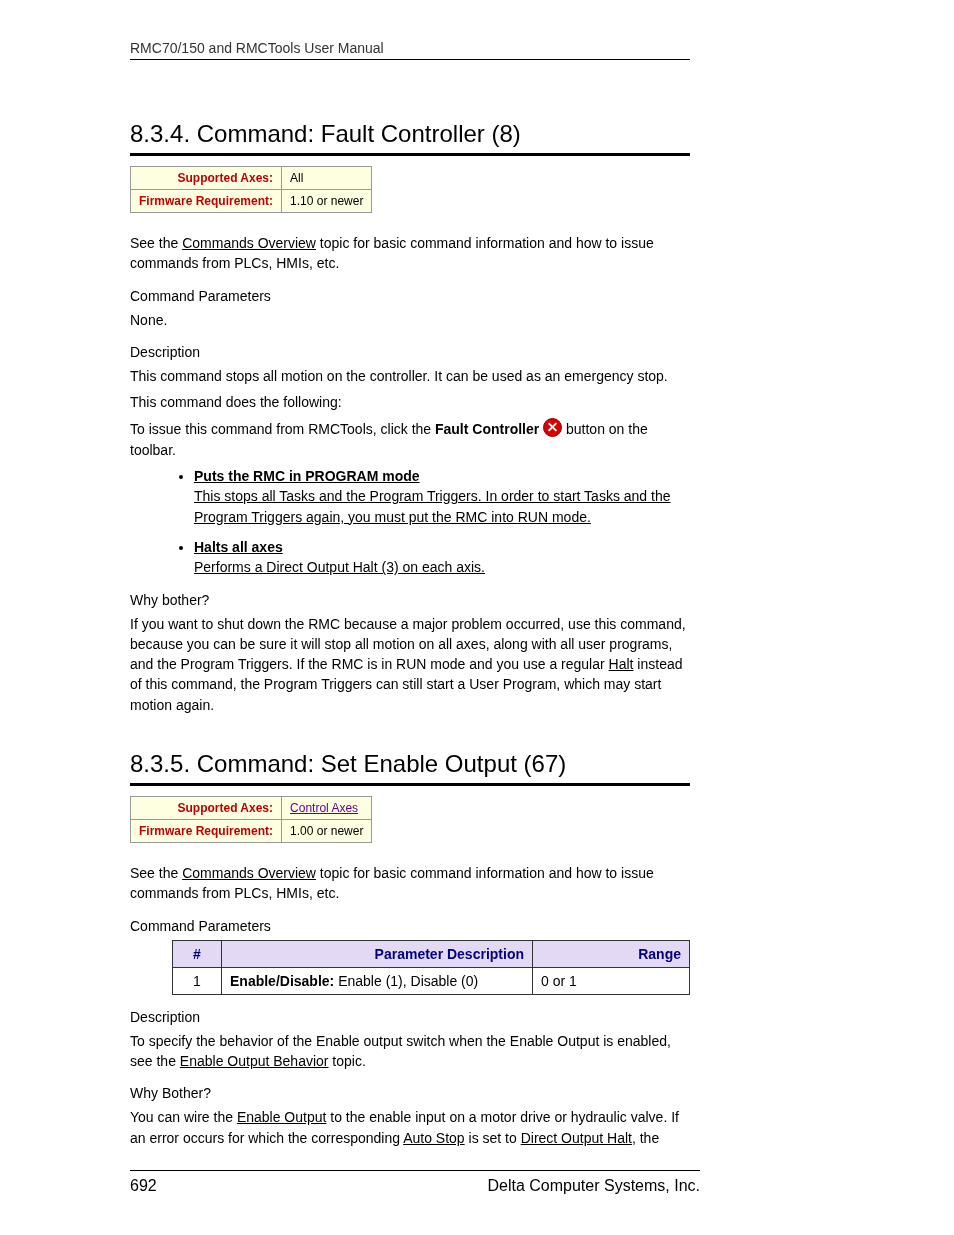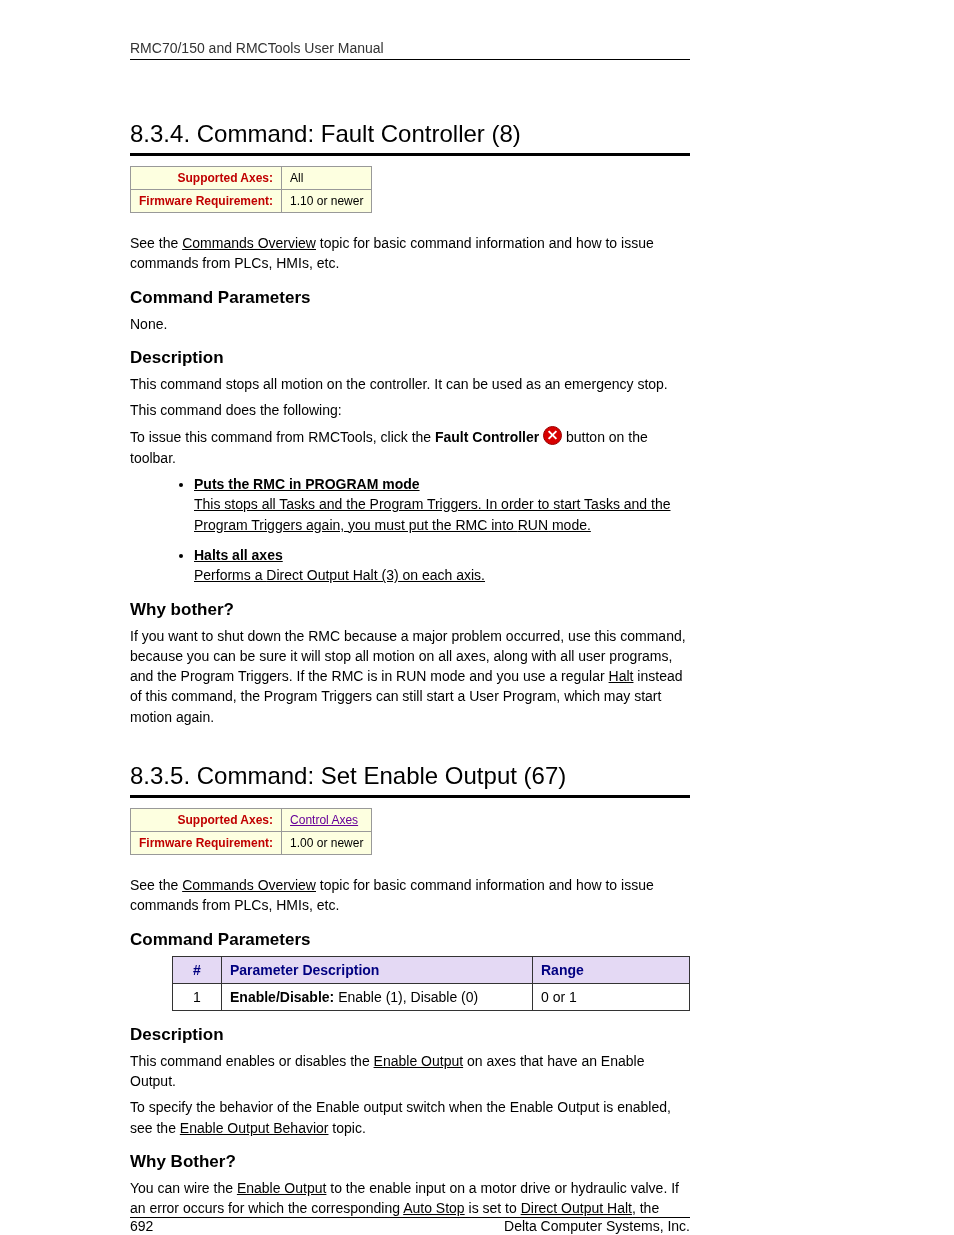--- a/index.html
+++ b/index.html
@@ -54,22 +54,22 @@
   }
   p.body {
     margin: 12px 8px 8px 0;
     line-height: 1.45;
   }
   a.link {
     color: #000;
     text-decoration: underline;
   }
   h4.sub {
-    font-weight: bold;
-    font-size: 17px;
+    font-weight: normal;
+    font-size: 14px;
     margin: 14px 0 6px 0;
   }
   .indent {
   }
   .indent p {
     margin: 6px 0;
     line-height: 1.45;
   }
   ul.bul {
     margin: 6px 0 6px 42px;
@@ -82,42 +82,43 @@
   }
   .param-table {
     border-collapse: collapse;
     margin-left: 42px;
     width: calc(100% - 42px);
   }
   .param-table th {
     background: #e4d9f4;
     border: 1px solid #333;
     padding: 5px 8px;
-    text-align: left;
+    text-align: right;
     font-size: 14px;
     color: #000080;
     font-weight: bold;
   }
   .param-table td {
     border: 1px solid #333;
     padding: 5px 8px;
     font-size: 14px;
     text-align: left;
   }
   .param-table td.center, .param-table th.center {
     text-align: center;
     width: 32px;
   }
   .footer {
     position: absolute;
     bottom: 40px;
     left: 130px;
-    right: 110px;
+    right: 100px;
     border-top: 1px solid #000;
-    font-size: 14px;
+    padding-top: 6px;
+    font-size: 16px;
     display: flex;
     justify-content: space-between;
   }
   .icon-stop {
     display: inline-block;
     width: 17px;
     height: 17px;
     border-radius: 50%;
     background: #d80000;
     position: relative;
@@ -226,23 +227,20 @@
       <td class="center">1</td>
       <td><b>Enable/Disable:</b><span> Enable (1), Disable (0)</span></td>
       <td>0 or 1</td>
     </tr>
   </tbody>
     </table>
 
   <h4 class="sub">Description</h4>
   <div class="indent">
     <p>
-      <span>This command enables or disables the </span><a class="link">Enable Output</a><span> on axes that have an Enable Output.</span>
-    </p>
-    <p>
       <span>To specify the behavior of the Enable output switch when the Enable Output is enabled, see the </span><a class="link">Enable Output Behavior</a><span> topic.</span>
     </p>
   </div>
 
   <h4 class="sub">Why Bother?</h4>
   <div class="indent">
     <p>
       <span>You can wire the </span><a class="link">Enable Output</a><span> to the enable input on a motor drive or hydraulic valve. If an error occurs for which the corresponding </span><a class="link">Auto Stop</a><span> is set to </span><a class="link">Direct Output Halt</a><span>, the</span>
     </p>
   </div>

